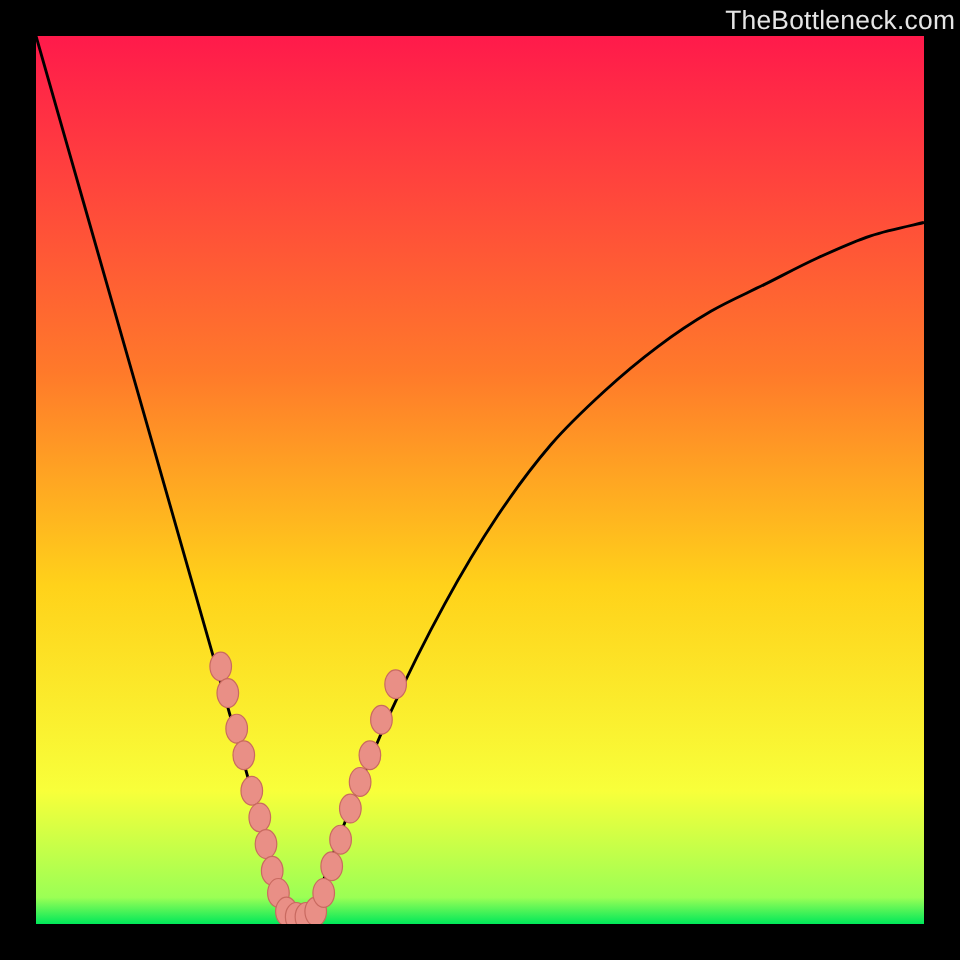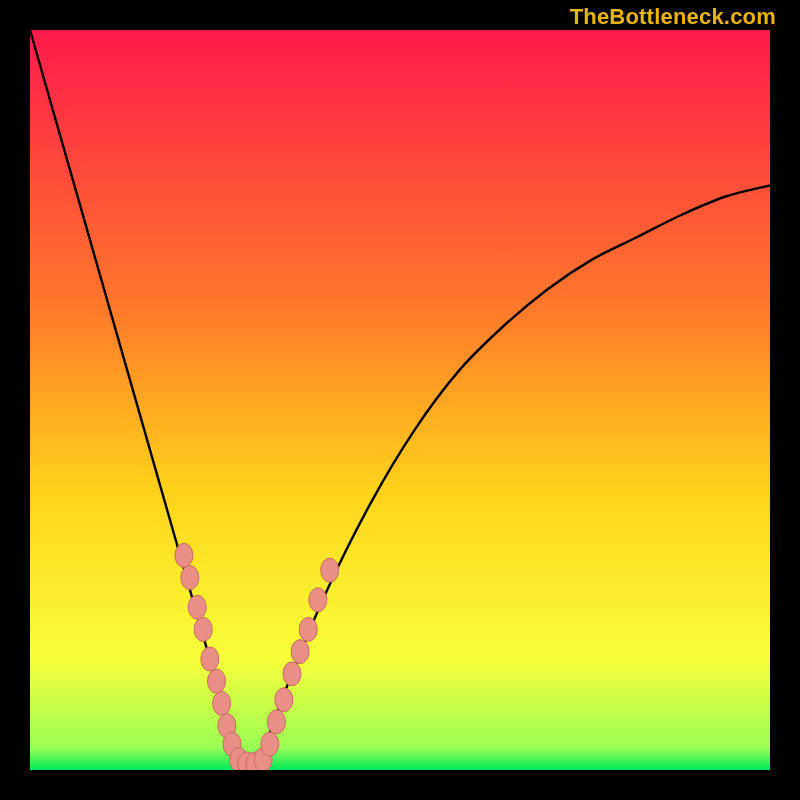--- a/index.html
+++ b/index.html
@@ -22,25 +22,25 @@
     position: absolute;
     left: 30px;
     top: 30px;
     width: 740px;
     height: 740px;
     overflow: hidden;
   }
   .watermark {
     position: absolute;
     top: 4px;
-    right: 24px;
+    right: 4px;
     font-family: Arial, Helvetica, sans-serif;
     font-size: 22px;
-    font-weight: 700;
-    color: #eab308;
+    font-weight: 400;
+    color: #e5e5e5;
     letter-spacing: 0.2px;
   }
   svg { display: block; }
 </style>
 </head>
 <body>
 
 <div class="frame">
 
   <div class="plot">

